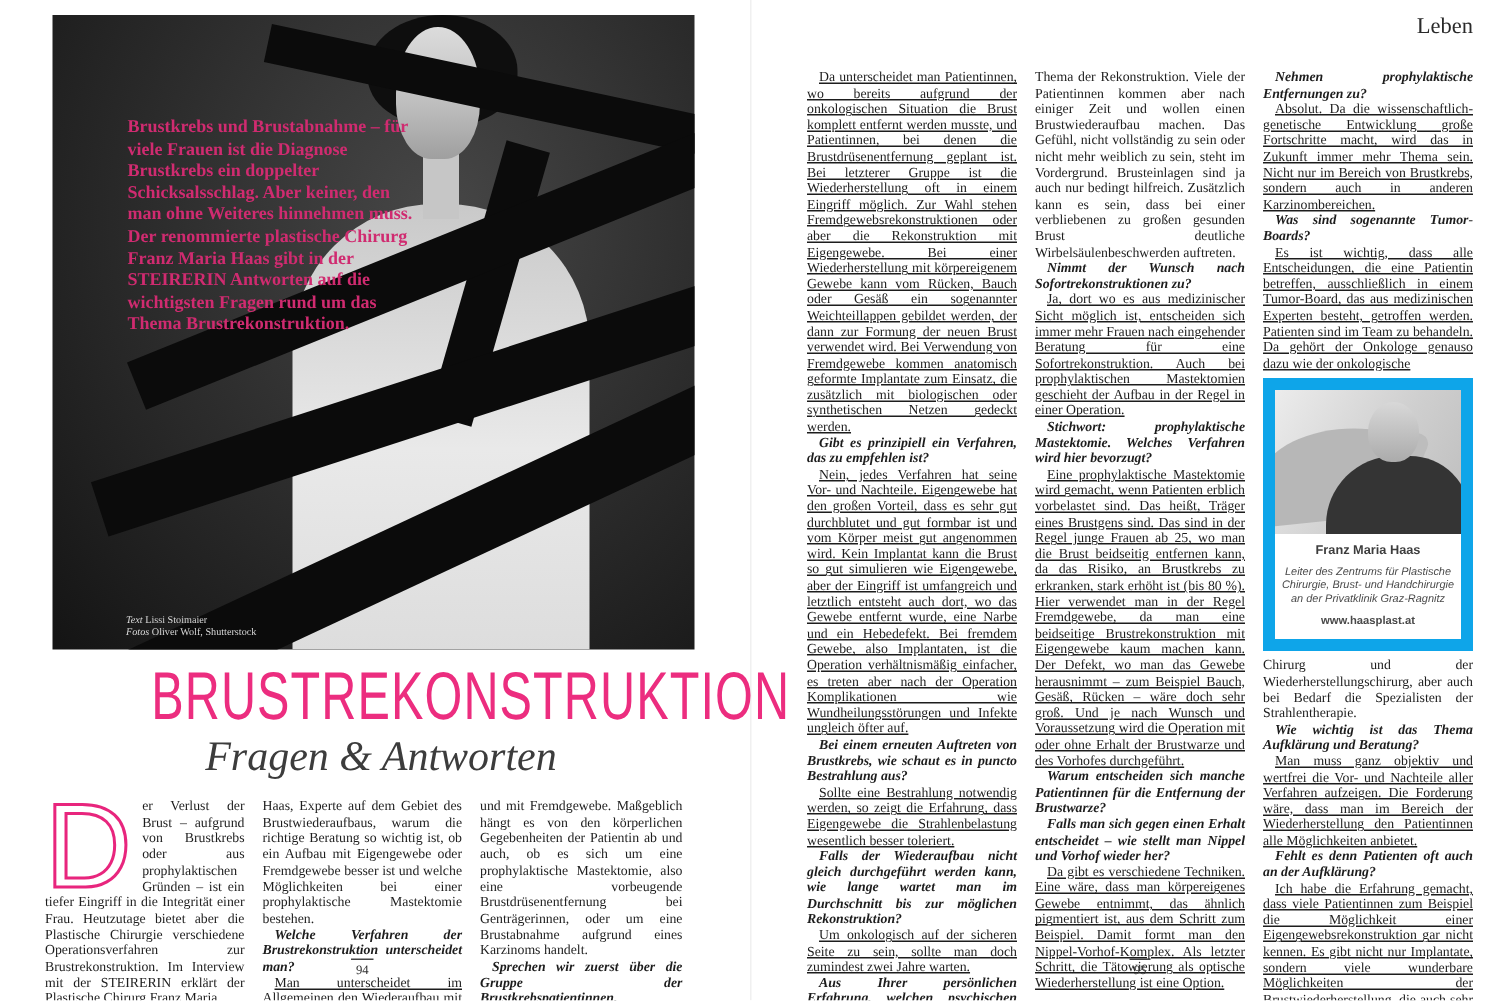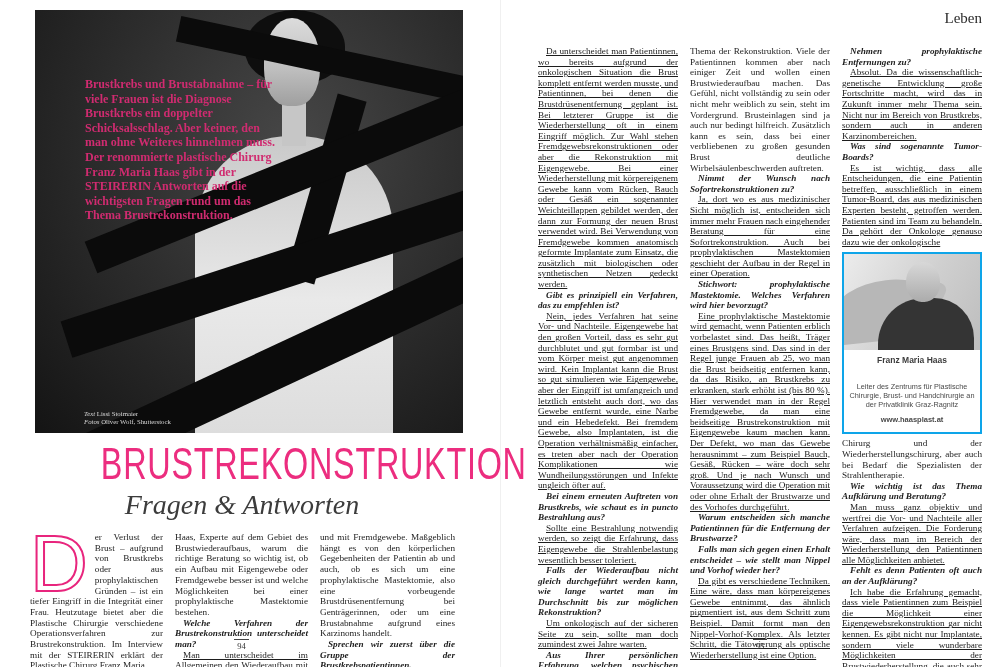--- a/index.html
+++ b/index.html
@@ -26,53 +26,53 @@
 
   .kicker{position:absolute;left:50px;top:27px;width:197px;
           font-size:12px;line-height:14.6px;font-weight:bold;color:#d02b70;margin-top:40px;}
   .credits{position:absolute;left:49px;top:400px;font-size:6.8px;line-height:8.4px;color:#d8d8d8;}
   .credits i{font-style:italic;}
 
   
   .title{position:absolute;left:18px;top:441px;width:452px;text-align:center;color:#ec2d7f;
          font-family:"Liberation Sans",sans-serif;font-size:45px;line-height:46px;white-space:nowrap;}
   .title-inner{display:inline-block;transform:scaleX(0.72);transform-origin:50% 50%;letter-spacing:1px;}
-  .subtitle{position:absolute;left:16px;top:489px;width:452px;text-align:center;color:#3c3c3c;
+  .subtitle{position:absolute;left:28px;top:489px;width:452px;text-align:center;color:#3c3c3c;
             font-style:italic;font-size:28px;line-height:32px;}
 
   
   .col{position:absolute;top:532px;width:133px;font-size:9.2px;line-height:10.7px;text-align:justify;}
   .rcol{position:absolute;top:46px;width:140px;font-size:9.2px;line-height:10.6px;text-align:justify;}
   .para{margin:0;text-align:justify;hyphens:auto;-webkit-hyphens:auto;}
   .para.q{font-weight:bold;font-style:italic;text-indent:8px;}
   .para.a{text-indent:8px;text-decoration:underline;}
   .endmark{float:right;font-size:7px;line-height:10px;}
 
   .dropcap{float:left;font-family:"Liberation Sans",sans-serif;font-size:80px;line-height:60px;
            margin:2px 7px 0 0;color:#e8257d;}
   @supports (-webkit-text-stroke: 2px #e8257d){
     .dropcap{color:#ffffff;-webkit-text-stroke:2px #e8257d;}
   }
 
   
-  .portrait-box{border:2px solid #0ea5e9;background:#ffffff;margin:5px 0 4px 0;}
+  .portrait-box{border:8px solid #0ea5e9;background:#ffffff;margin:5px 0 4px 0;}
   .portrait-img{position:relative;height:96px;overflow:hidden;
                 background:linear-gradient(120deg,#ececec 0%,#cfcfcf 55%,#bdbdbd 100%);}
   .mtn{position:absolute;left:-10px;top:26px;width:110px;height:60px;background:#b7b7b7;
        border-radius:50% 50% 0 0;transform:rotate(-6deg);}
   .p-head{position:absolute;left:62px;top:8px;width:34px;height:40px;border-radius:50% 50% 46% 46%;
           background:linear-gradient(180deg,#d8d8d8,#ababab);}
   .p-body{position:absolute;left:34px;top:44px;width:96px;height:70px;border-radius:46px 40px 0 0;
           background:#343434;}
   .p-arm{position:absolute;left:84px;top:28px;width:14px;height:34px;background:#bdbdbd;
          transform:rotate(24deg);border-radius:7px;}
   .portrait-caption{font-family:"Liberation Sans",sans-serif;text-align:center;color:#4a4a4a;
                     padding:5px 4px 7px 4px;}
   .portrait-name{font-size:8.5px;font-weight:bold;color:#3d3d3d;}
-  .portrait-role{font-size:7.3px;line-height:9.3px;margin-top:16px;}
+  .portrait-role{font-size:7.3px;line-height:9.3px;margin-top:4px;font-style:italic;}
   .portrait-url{font-size:7.5px;font-weight:bold;margin-top:5px;}
 
   
   .section-label{position:absolute;left:842px;top:10px;width:140px;text-align:right;
                  font-size:15px;color:#2a2a2a;}
   .pageno{position:absolute;top:639px;text-align:center;font-size:8.5px;color:#333;}
   .pageno span{display:inline-block;border-top:0.8px solid #444;padding:1px 3px 0 3px;}
   .pn-left{left:175px;width:133px;}
   .pn-right{left:690px;width:140px;}
 </style>

